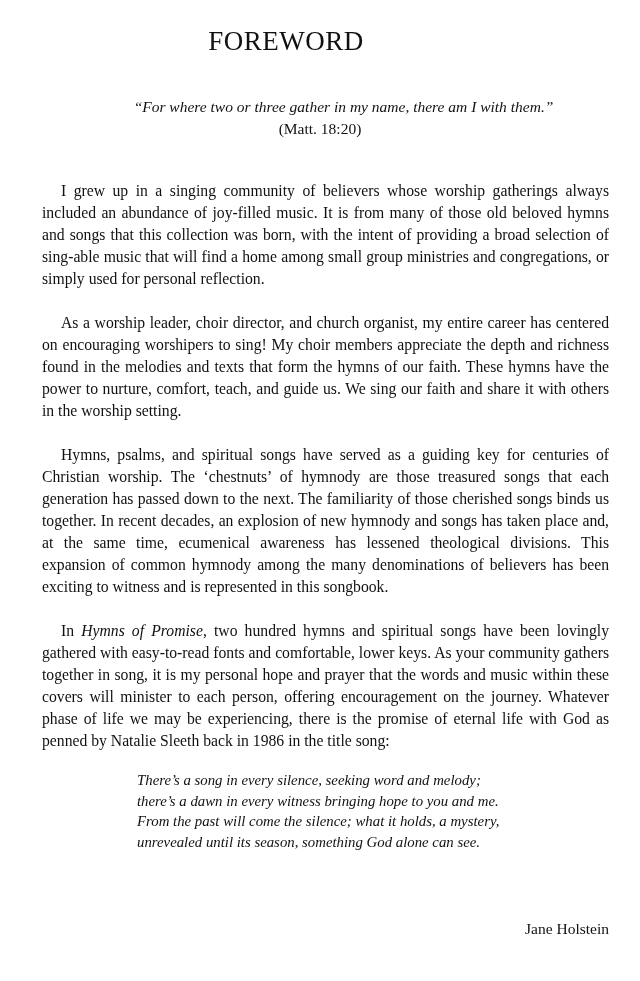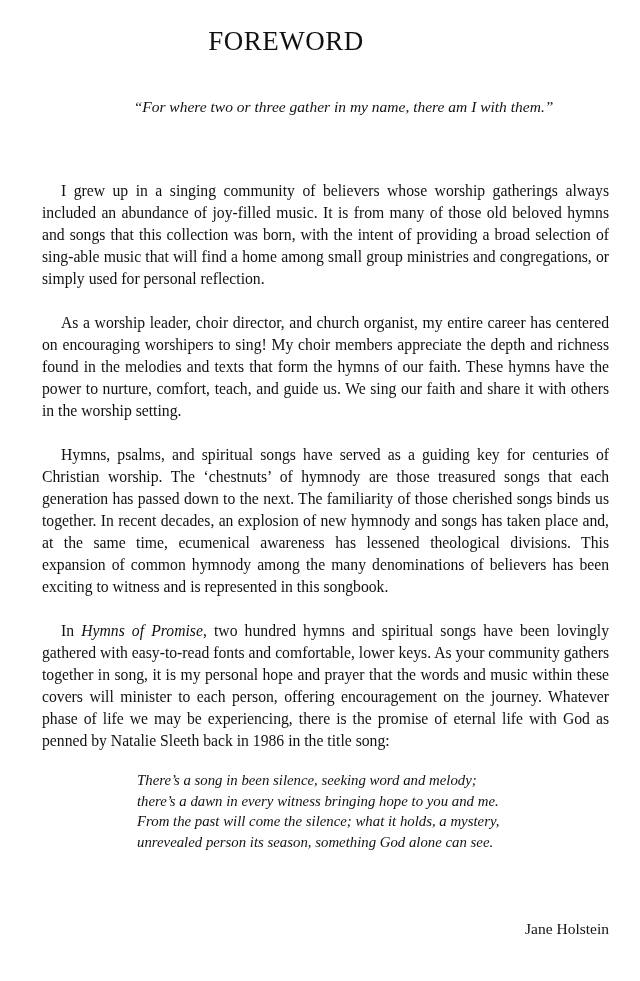--- a/index.html
+++ b/index.html
@@ -33,29 +33,30 @@
       font-size: 15.5px;
     }
   </style>
 </head>
 <body>
 
 <div class="title">FOREWORD</div>
 
 <div class="epigraph">
   <div class="quote">“For where two or three gather in my name, there am I with them.”</div>
+  <div class="ref">(Matt. 18:20)</div>
 </div>
 
 <div class="body">
   <p>I grew up in a singing community of believers whose worship gatherings always included an abundance of joy-filled music. It is from many of those old beloved hymns and songs that this collection was born, with the intent of providing a broad selection of sing-able music that will find a home among small group ministries and congregations, or simply used for personal reflection.</p>
   <p>As a worship leader, choir director, and church organist, my entire career has centered on encouraging worshipers to sing! My choir members appreciate the depth and richness found in the melodies and texts that form the hymns of our faith. These hymns have the power to nurture, comfort, teach, and guide us. We sing our faith and share it with others in the worship setting.</p>
   <p>Hymns, psalms, and spiritual songs have served as a guiding key for centuries of Christian worship. The ‘chestnuts’ of hymnody are those treasured songs that each generation has passed down to the next. The familiarity of those cherished songs binds us together. In recent decades, an explosion of new hymnody and songs has taken place and, at the same time, ecumenical awareness has lessened theological divisions. This expansion of common hymnody among the many denominations of believers has been exciting to witness and is represented in this songbook.</p>
   <p><span>In </span><em>Hymns of Promise</em><span>, two hundred hymns and spiritual songs have been lovingly gathered with easy-to-read fonts and comfortable, lower keys. As your community gathers together in song, it is my personal hope and prayer that the words and music within these covers will minister to each person, offering encouragement on the journey. Whatever phase of life we may be experiencing, there is the promise of eternal life with God as penned by Natalie Sleeth back in 1986 in the title song:</span></p>
 </div>
 
 <div class="poem">
-  <div>There’s a song in been silence, seeking word and melody;</div>
+  <div>There’s a song in every silence, seeking word and melody;</div>
   <div>there’s a dawn in every witness bringing hope to you and me.</div>
   <div>From the past will come the silence; what it holds, a mystery,</div>
-  <div>unrevealed person its season, something God alone can see.</div>
+  <div>unrevealed until its season, something God alone can see.</div>
 </div>
 
 <div class="signature">Jane Holstein</div>
 
 </body></html>

